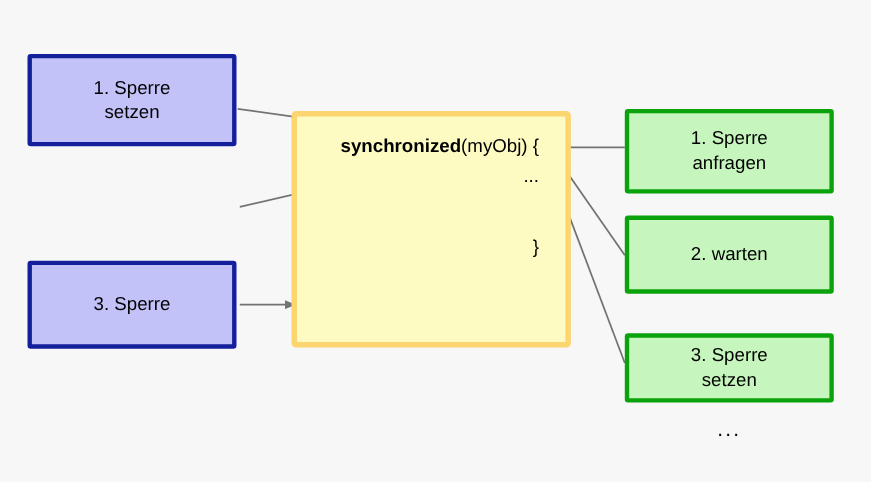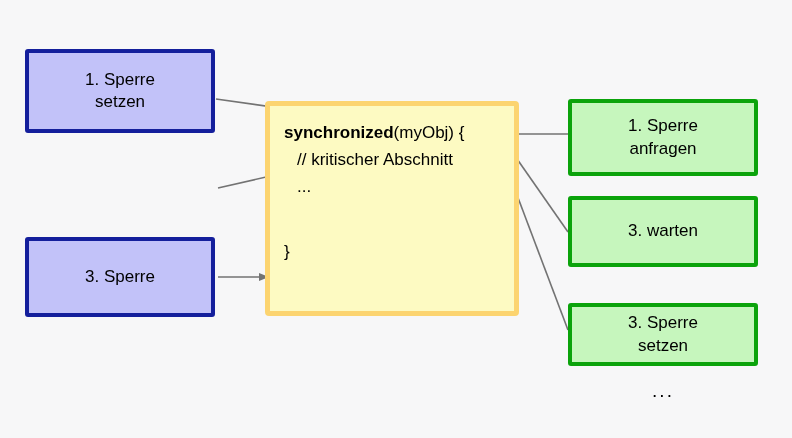--- a/index.html
+++ b/index.html
@@ -57,25 +57,25 @@
     border-radius: 3px;
   }
 
   
   .box-code {
     position: absolute;
     box-sizing: border-box;
     background: #fdfac2;
     border: 5px solid #fcd470;
     border-radius: 4px;
-    padding: 14px 4px 0 14px;
+    padding: 14px 24px 0 14px;
     font-size: 17px;
     line-height: 1.58;
     color: #000000;
-    text-align: left;
+    text-align: right;
   }
   .code-line { white-space: nowrap; display: block; }
   .code-kw { font-weight: bold; }
   .code-indent { padding-left: 13px; }
   .code-close { margin-top: 38px; display: block; }
 
   
   .ellipsis-note {
     position: absolute;
     font-size: 19px;
@@ -114,32 +114,31 @@
     <span class="line">setzen</span>
   </div>
 
 
   <div class="box box-blue" style="left:25px; top:237px; width:190px; height:80px;">
     <span class="line">3. Sperre</span>
   </div>
 
   <div class="box-code" style="left:265px; top:101px; width:254px; height:215px;">
     <span class="code-line"><span class="code-kw">synchronized</span><span>(myObj) {</span></span>
-    <span class="code-line code-indent">// kritischer Abschnitt</span>
     <span class="code-line code-indent">...</span>
     <span class="code-line code-close">}</span>
   </div>
 
   <div class="box box-green" style="left:568px; top:99px; width:190px; height:77px;">
     <span class="line">1. Sperre</span>
     <span class="line">anfragen</span>
   </div>
 
   <div class="box box-green" style="left:568px; top:196px; width:190px; height:71px;">
-    <span class="line">3. warten</span>
+    <span class="line">2. warten</span>
   </div>
 
   <div class="box box-green" style="left:568px; top:303px; width:190px; height:63px;">
     <span class="line">3. Sperre</span>
     <span class="line">setzen</span>
   </div>
 
   <div class="ellipsis-note" style="left:568px; top:380px; width:190px;">...</div>
 
 </div>

